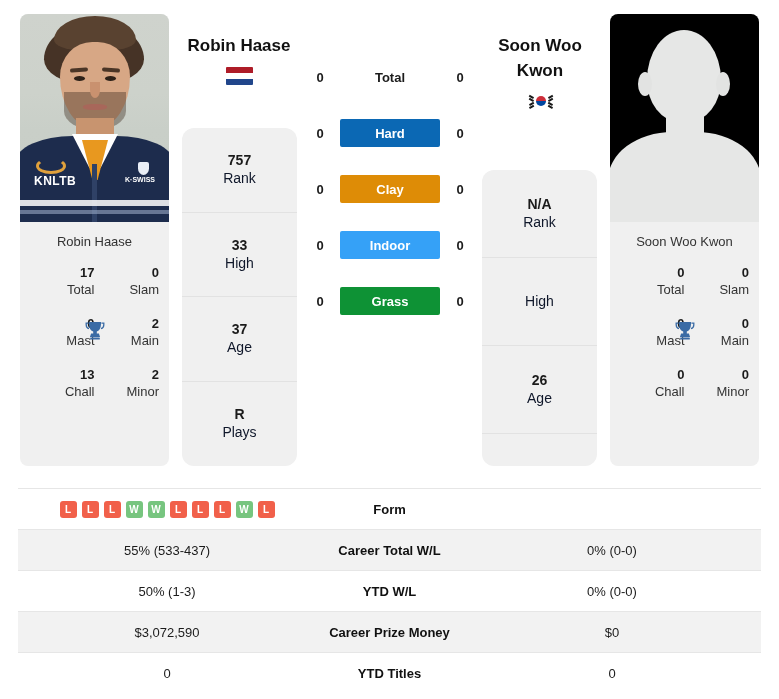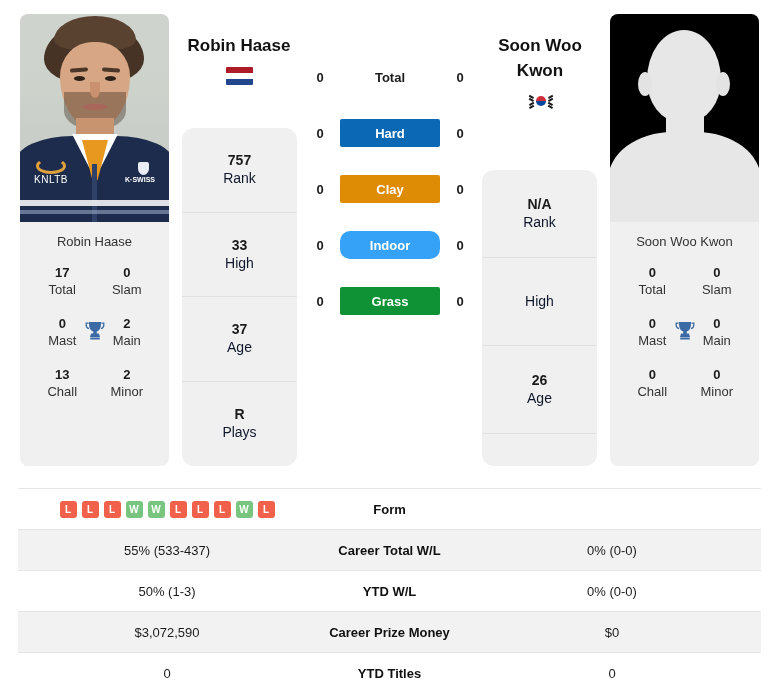--- a/index.html
+++ b/index.html
@@ -40,21 +40,21 @@
     padding-top: 12px;
     padding-bottom: 2px;
   }
   .ph-grid {
     display: grid;
     grid-template-columns: 1fr 1fr;
     row-gap: 0;
     padding: 6px 10px 0 10px;
     position: relative;
   }
-  .ph-cell { text-align: center; padding: 8px 0 10px 0; }
+  .ph-cell { text-align: right; padding: 8px 0 10px 0; }
   .ph-cell .v { font-size: 13px; font-weight: bold; line-height: 16px; }
   .ph-cell .l { font-size: 13px; color: #333; line-height: 17px; }
   .trophy {
     position: absolute;
     left: 50%; top: 50%;
     transform: translate(-50%, -50%);
     width: 24px; height: 24px;
   }
 
   
@@ -82,21 +82,21 @@
           background:#c8946f; }
   .jacket { position:absolute; left:-4px; top:122px; width:157px; height:90px;
             background:#1d2c4d; border-radius:36% 36% 0 0 / 28% 28% 0 0; }
   .jkt-collar { position:absolute; left:52px; top:120px; width:46px; height:34px;
                 background:#ffffff; transform:rotate(0deg); clip-path:polygon(0 0,100% 0,62% 100%,38% 100%); }
   .jkt-orange { position:absolute; left:62px; top:126px; width:26px; height:40px;
                 background:#e8981f; clip-path:polygon(0 0,100% 0,60% 100%,40% 100%); }
   .jkt-zip { position:absolute; left:72px; top:150px; width:5px; height:62px; background:#2f4166; }
   .jkt-stripe { position:absolute; left:-4px; top:186px; width:157px; height:6px; background:#ffffff; opacity:.85; }
   .jkt-stripe2 { position:absolute; left:-4px; top:196px; width:157px; height:4px; background:#9aa9c4; opacity:.6; }
-  .knltb { position:absolute; left:14px; top:160px; font-size:10px; font-weight:normal;
+  .knltb { position:absolute; left:14px; top:160px; font-size:12px; font-weight:bold;
            color:#ffffff; letter-spacing:.5px; }
   .knltb-swirl { position:absolute; left:16px; top:144px; width:30px; height:16px;
                  border:3px solid #e0a13c; border-radius:50%; border-top-color:transparent; }
   .kswiss { position:absolute; right:14px; top:162px; font-size:7px; font-weight:bold; color:#ffffff; }
   .kswiss-sh { position:absolute; right:20px; top:148px; width:11px; height:13px;
                background:#e9eef6; border-radius:2px 2px 50% 50%; }
 
   
   .sil-head { position:absolute; left:37px; top:16px; width:74px; height:92px;
               background:#e6e7e6; border-radius:50% 50% 44% 44%/54% 54% 46% 46%; }
@@ -351,21 +351,21 @@
   </div>
 
   <div class="surf-row" style="top:175px;">
     <div class="surf-num">0</div>
     <div class="surf-chip" style="background:#de8c06;">Clay</div>
     <div class="surf-num">0</div>
   </div>
 
   <div class="surf-row" style="top:231px;">
     <div class="surf-num">0</div>
-    <div class="surf-chip" style="background:#35a1f7;border-radius:10px;">Indoor</div>
+    <div class="surf-chip" style="background:#35a1f7;">Indoor</div>
     <div class="surf-num">0</div>
   </div>
 
   <div class="surf-row" style="top:287px;">
     <div class="surf-num">0</div>
     <div class="surf-chip" style="background:#0e9235;">Grass</div>
     <div class="surf-num">0</div>
   </div>
 
   <div class="cmp-table">

